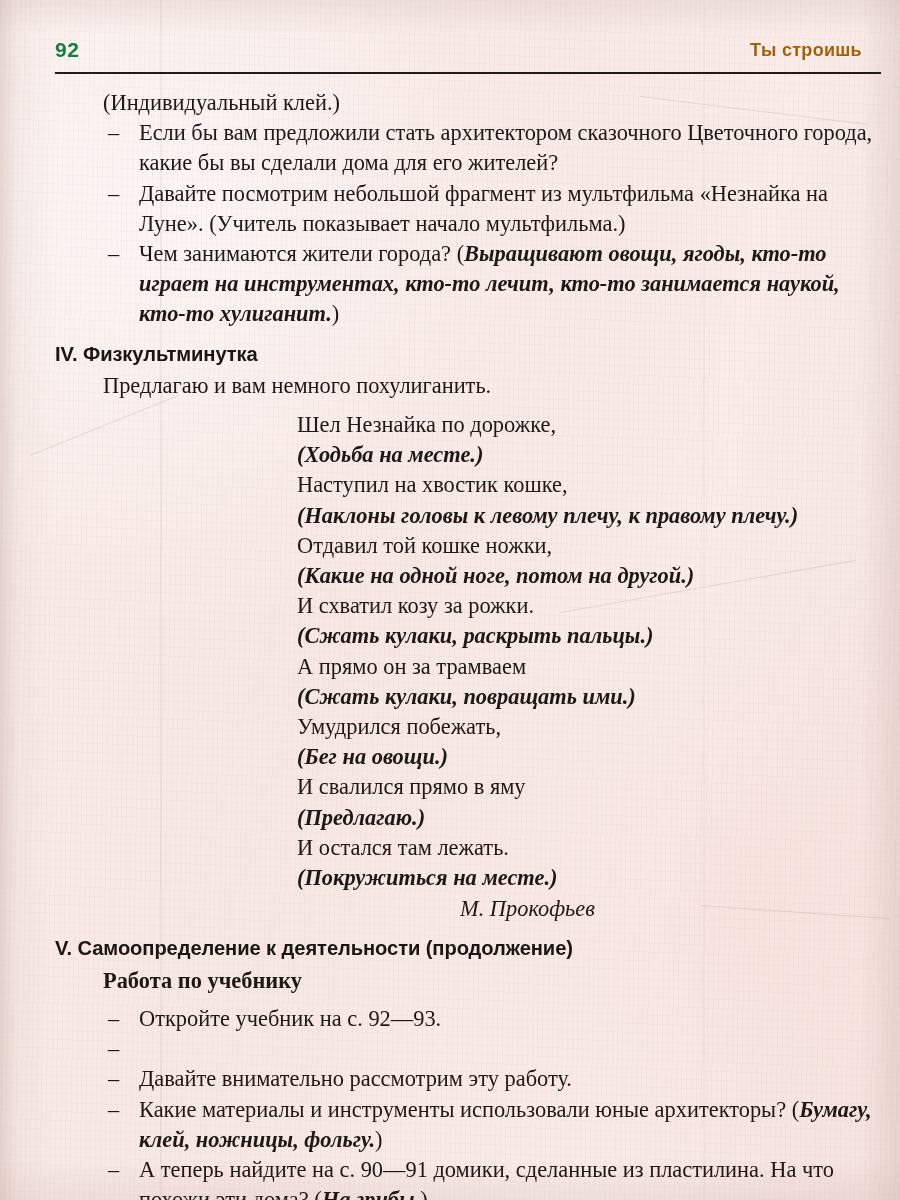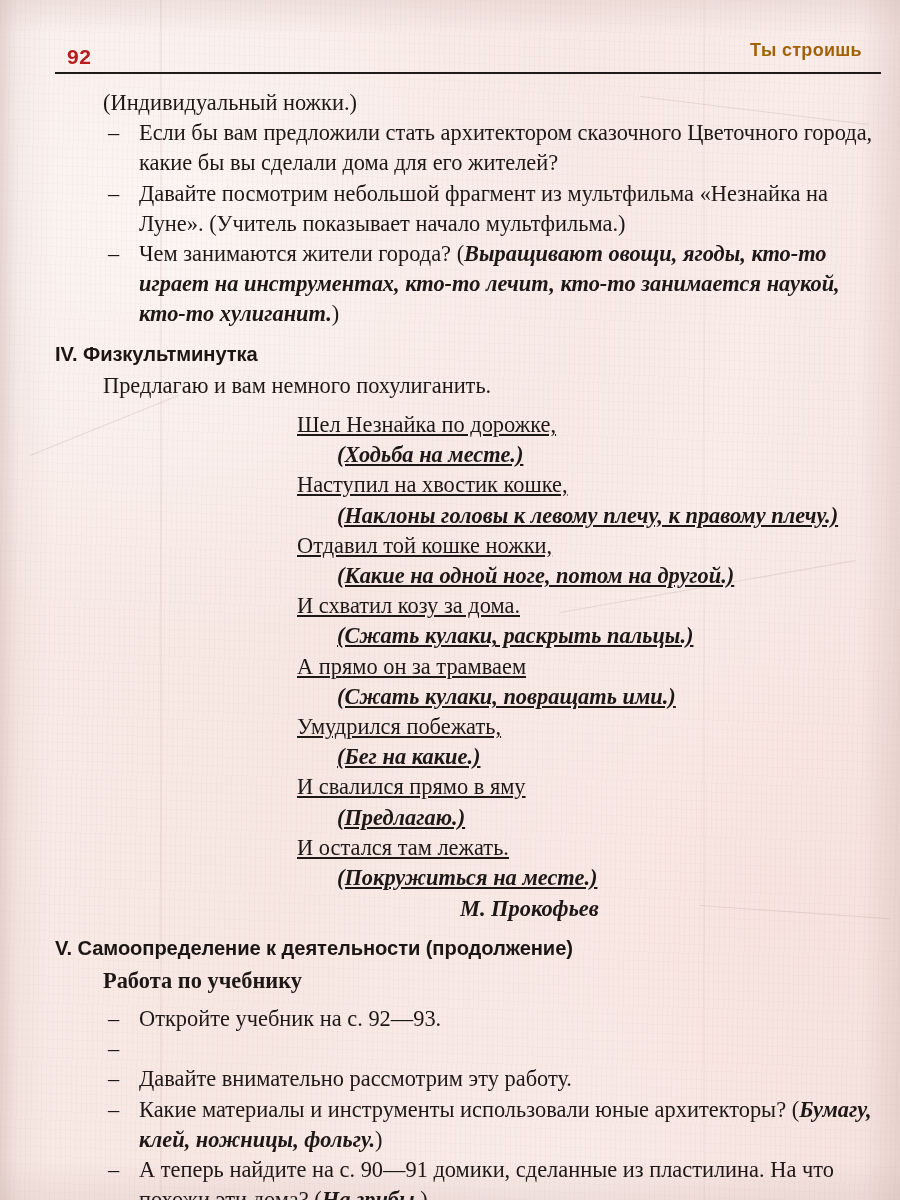--- a/index.html
+++ b/index.html
@@ -69,28 +69,27 @@
   
   .running-head {
     position: absolute;
     left: 55px;
     right: 20px;
     top: 38px;
     height: 34px;
   }
   .folio {
     position: absolute;
-    left: 12px;
+    left: 0;
     top: 0;
     font-family: "Liberation Sans", "DejaVu Sans", sans-serif;
     font-size: 21px;
     font-weight: 600;
     letter-spacing: 0.5px;
-    color: #b91c1c;
-    margin-top: 7px;
+    color: #15803d;
   }
   .head-title {
     position: absolute;
     right: 18px;
     top: 2px;
     font-family: "Liberation Sans", "DejaVu Sans", sans-serif;
     font-size: 18px;
     font-weight: 600;
     letter-spacing: 0.3px;
     color: #a16207;
@@ -157,26 +156,26 @@
     font-size: 22.4px;
     padding-left: 48px;
     margin-bottom: 8px;
   }
 
   
   .poem {
     padding-left: 242px;
     margin-top: 9px;
   }
-  .poem .pline { white-space: nowrap; text-decoration: underline; }
-  .poem .stage { font-style: italic; font-weight: 700; margin-left: 40px; }
+  .poem .pline { white-space: nowrap; }
+  .poem .stage { font-style: italic; font-weight: 700; }
   .poem-author {
     padding-left: 405px;
     font-style: italic;
-    font-weight: 700;
+    font-weight: 400;
     margin-top: 1px;
   }
 </style>
 </head>
 <body>
 
 <div class="paper"></div>
 <div class="edge-shade"></div>
 <div class="fold" style="left:160px;"></div>
 <div class="fold" style="left:703px; opacity:.6;"></div>
@@ -188,21 +187,21 @@
 <div class="page">
 
   <div class="running-head">
     <div class="folio">92</div>
     <div class="head-title">Ты строишь</div>
   </div>
   <div class="head-rule"></div>
 
   <div class="content">
 
-    <div class="plain-indent">(Индивидуальный ножки.)</div>
+    <div class="plain-indent">(Индивидуальный клей.)</div>
 
     <div class="bullet">
       <span class="dash">–</span>
       <span class="btext">Если бы вам предложили стать архитектором сказочного Цветочного города, какие бы вы сделали дома для его жителей?</span>
     </div>
 
     <div class="bullet">
       <span class="dash">–</span>
       <span class="btext">Давайте посмотрим небольшой фрагмент из мультфильма «Незнайка на Луне». (Учитель показывает начало мультфильма.)</span>
     </div>
@@ -215,26 +214,26 @@
     <div class="sec-head">IV. Физкультминутка</div>
     <div class="plain-indent">Предлагаю и вам немного похулиганить.</div>
 
     <div class="poem">
       <div class="pline">Шел Незнайка по дорожке,</div>
       <div class="pline stage">(Ходьба на месте.)</div>
       <div class="pline">Наступил на хвостик кошке,</div>
       <div class="pline stage">(Наклоны головы к левому плечу, к правому плечу.)</div>
       <div class="pline">Отдавил той кошке ножки,</div>
       <div class="pline stage">(Какие на одной ноге, потом на другой.)</div>
-      <div class="pline">И схватил козу за дома.</div>
+      <div class="pline">И схватил козу за рожки.</div>
       <div class="pline stage">(Сжать кулаки, раскрыть пальцы.)</div>
       <div class="pline">А прямо он за трамваем</div>
       <div class="pline stage">(Сжать кулаки, повращать ими.)</div>
       <div class="pline">Умудрился побежать,</div>
-      <div class="pline stage">(Бег на какие.)</div>
+      <div class="pline stage">(Бег на овощи.)</div>
       <div class="pline">И свалился прямо в яму</div>
       <div class="pline stage">(Предлагаю.)</div>
       <div class="pline">И остался там лежать.</div>
       <div class="pline stage">(Покружиться на месте.)</div>
     </div>
     <div class="poem-author">М. Прокофьев</div>
 
     <div class="sec-head">V. Самоопределение к деятельности (продолжение)</div>
     <div class="sub-head">Работа по учебнику</div>
 

